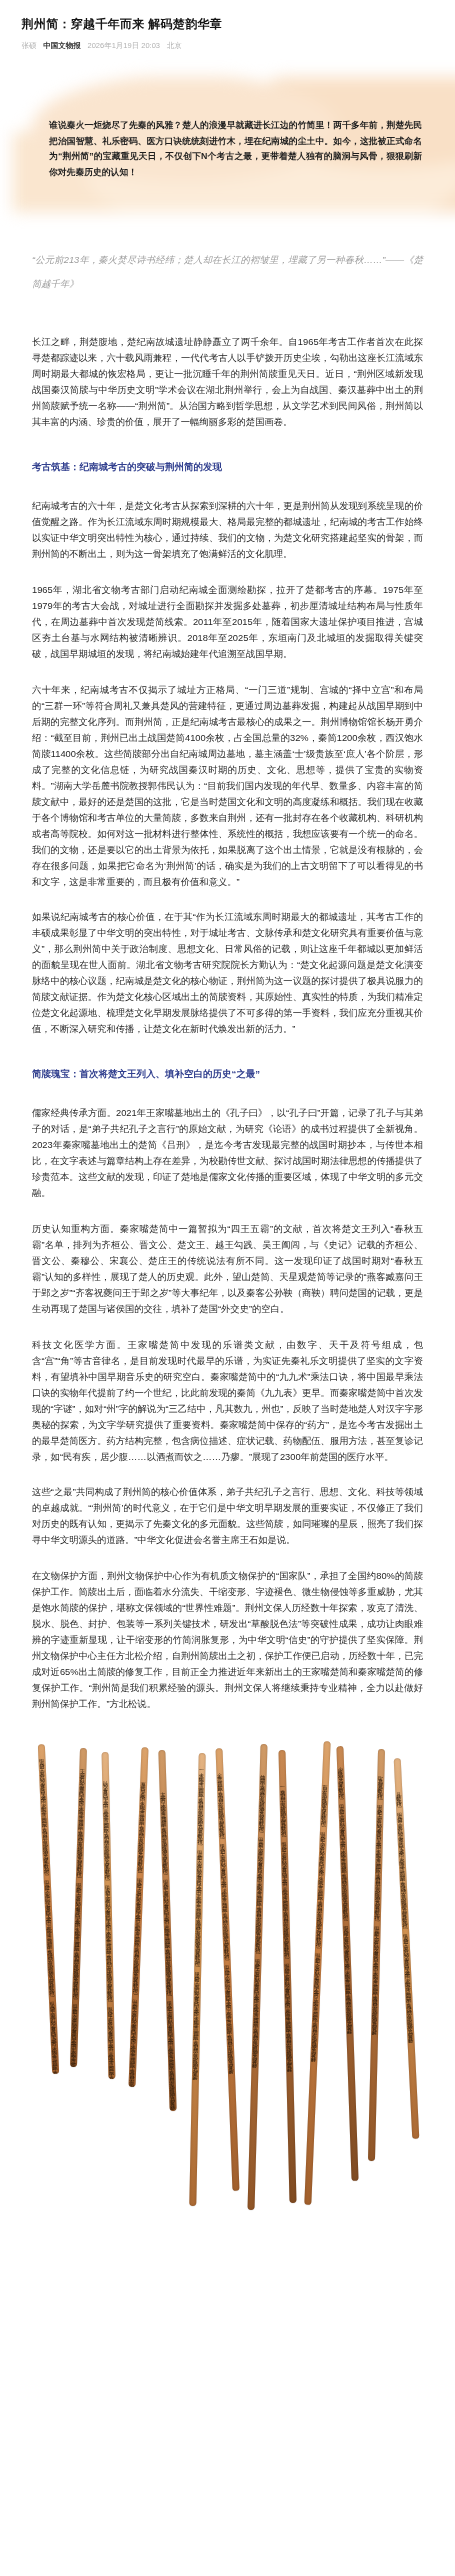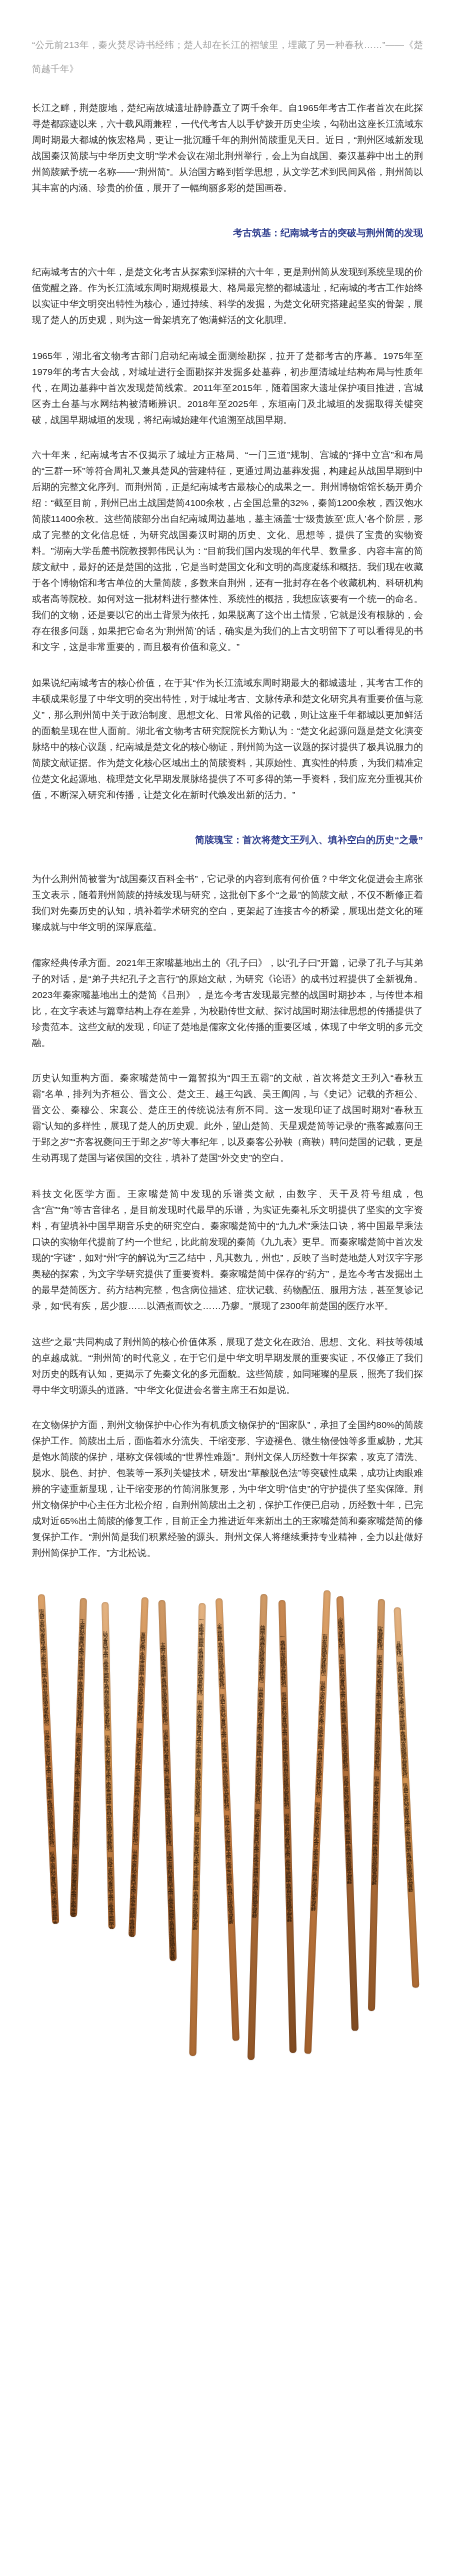--- a/index.html
+++ b/index.html
@@ -19,60 +19,72 @@
       radial-gradient(ellipse 222px 77px at 36% 38%, #fae5cf 0 68%, rgba(250,229,207,0) 70%),
       radial-gradient(ellipse 216px 77px at 78% 28%, #f9e0c6 0 68%, rgba(249,224,198,0) 70%),
       radial-gradient(ellipse 268px 88px at 55% 72%, #fcecd9 0 70%, rgba(252,236,217,0) 72%),
       radial-gradient(ellipse 170px 67px at 12% 72%, #fae6cf 0 68%, rgba(250,230,207,0) 70%),
       radial-gradient(ellipse 134px 57px at 95% 80%, #f8dfc5 0 66%, rgba(248,223,197,0) 70%);}
   .lead{position:relative;margin:0;padding:41px 33px 0 49px;font-size:8.8px;font-weight:600;
         line-height:15.5px;text-align:justify;color:#1f1f1f;}
 
   
   .content{padding:0 32px;}
-  .quote{margin:33px 0 19px;color:#9c9c9c;font-size:9.3px;line-height:24px;text-align:justify;}
+  .quote{margin:33px 0 38px;color:#9c9c9c;font-size:9.3px;line-height:24px;text-align:justify;font-style:italic;}
   .para{margin:0 0 19.6px;font-size:9.3px;line-height:16px;text-align:justify;color:#262626;}
-  .sec-heading{margin:30px 0 24px;font-size:9.5px;font-weight:700;color:#32408f;line-height:1.5;text-align:right;}
+  .sec-heading{margin:30px 0 24px;font-size:9.5px;font-weight:700;color:#32408f;line-height:1.5;}
 
   
   figure{margin:0;}
   .slips-fig{margin-top:23px;}
   .slips-row{height:495px;padding:0 45px;display:flex;justify-content:space-between;align-items:flex-start;}
   .slip{position:relative;width:6.7px;border-radius:3.6px;box-shadow:inset 0 0 2.1px rgba(60,25,0,.35), 0 0.5px 1px rgba(0,0,0,.12);overflow:hidden;}
   .slip .ink{display:block;writing-mode:vertical-rl;text-orientation:upright;
     font-family:"Liberation Serif","DejaVu Serif",serif;font-size:5.2px;line-height:6.7px;
     letter-spacing:2.1px;color:rgba(43,26,10,.88);width:6.7px;overflow:hidden;}
 </style>
 </head>
 <body>
 
 <div class="page">
 
+  <div class="header">
+    <h1 class="title">荆州简：穿越千年而来 解码楚韵华章</h1>
+    <div class="byline">
+      <span>张硕</span>
+      <span class="account">中国文物报</span>
+      <span>2026年1月19日 20:03</span>
+      <span>北京</span>
+    </div>
+  </div>
 
+  <div class="lead-wrap">
+    <div class="blob"></div>
+    <p class="lead">谁说秦火一炬烧尽了先秦的风雅？楚人的浪漫早就藏进长江边的竹简里！两千多年前，荆楚先民把治国智慧、礼乐密码、医方口诀统统刻进竹木，埋在纪南城的尘土中。如今，这批被正式命名为“荆州简”的宝藏重见天日，不仅创下N个考古之最，更带着楚人独有的脑洞与风骨，狠狠刷新你对先秦历史的认知！</p>
+  </div>
 
   <div class="content">
 
     <p class="quote">“公元前213年，秦火焚尽诗书经纬；楚人却在长江的褶皱里，埋藏了另一种春秋……”——《楚简越千年》</p>
 
     <p class="para">长江之畔，荆楚腹地，楚纪南故城遗址静静矗立了两千余年。自1965年考古工作者首次在此探寻楚都踪迹以来，六十载风雨兼程，一代代考古人以手铲拨开历史尘埃，勾勒出这座长江流域东周时期最大都城的恢宏格局，更让一批沉睡千年的荆州简牍重见天日。近日，“荆州区域新发现战国秦汉简牍与中华历史文明”学术会议在湖北荆州举行，会上为自战国、秦汉墓葬中出土的荆州简牍赋予统一名称——“荆州简”。从治国方略到哲学思想，从文学艺术到民间风俗，荆州简以其丰富的内涵、珍贵的价值，展开了一幅绚丽多彩的楚国画卷。</p>
 
     <h2 class="sec-heading">考古筑基：纪南城考古的突破与荆州简的发现</h2>
 
-    <p class="para">纪南城考古的六十年，是楚文化考古从探索到深耕的六十年，更是荆州简从发现到系统呈现的价值觉醒之路。作为长江流域东周时期规模最大、格局最完整的都城遗址，纪南城的考古工作始终以实证中华文明突出特性为核心，通过持续、科学的发掘，为楚文化研究搭建起坚实的骨架，展现了楚人的历史观，则为这一骨架填充了饱满鲜活的文化肌理。</p>
+    <p class="para">纪南城考古的六十年，是楚文化考古从探索到深耕的六十年，更是荆州简从发现到系统呈现的价值觉醒之路。作为长江流域东周时期规模最大、格局最完整的都城遗址，纪南城的考古工作始终以实证中华文明突出特性为核心，通过持续、我们的文物，为楚文化研究搭建起坚实的骨架，而荆州简的不断出土，则为这一骨架填充了饱满鲜活的文化肌理。</p>
     <p class="para">1965年，湖北省文物考古部门启动纪南城全面测绘勘探，拉开了楚都考古的序幕。1975年至1979年的考古大会战，对城址进行全面勘探并发掘多处墓葬，初步厘清城址结构布局与性质年代，在周边墓葬中首次发现楚简线索。2011年至2015年，随着国家大遗址保护项目推进，宫城区夯土台基与水网结构被清晰辨识。2018年至2025年，东垣南门及北城垣的发掘取得关键突破，战国早期城垣的发现，将纪南城始建年代追溯至战国早期。</p>
     <p class="para">六十年来，纪南城考古不仅揭示了城址方正格局、“一门三道”规制、宫城的“择中立宫”和布局的“三群一环”等符合周礼又兼具楚风的营建特征，更通过周边墓葬发掘，构建起从战国早期到中后期的完整文化序列。而荆州简，正是纪南城考古最核心的成果之一。荆州博物馆馆长杨开勇介绍：“截至目前，荆州已出土战国楚简4100余枚，占全国总量的32%，秦简1200余枚，西汉饱水简牍11400余枚。这些简牍部分出自纪南城周边墓地，墓主涵盖‘士’级贵族至‘庶人’各个阶层，形成了完整的文化信息链，为研究战国秦汉时期的历史、文化、思想等，提供了宝贵的实物资料。”湖南大学岳麓书院教授郭伟民认为：“目前我们国内发现的年代早、数量多、内容丰富的简牍文献中，最好的还是楚国的这批，它是当时楚国文化和文明的高度凝练和概括。我们现在收藏于各个博物馆和考古单位的大量简牍，多数来自荆州，还有一批封存在各个收藏机构、科研机构或者高等院校。如何对这一批材料进行整体性、系统性的概括，我想应该要有一个统一的命名。我们的文物，还是要以它的出土背景为依托，如果脱离了这个出土情景，它就是没有根脉的，会存在很多问题，如果把它命名为‘荆州简’的话，确实是为我们的上古文明留下了可以看得见的书和文字，这是非常重要的，而且极有价值和意义。”</p>
     <p class="para">如果说纪南城考古的核心价值，在于其“作为长江流域东周时期最大的都城遗址，其考古工作的丰硕成果彰显了中华文明的突出特性，对于城址考古、文脉传承和楚文化研究具有重要价值与意义”，那么荆州简中关于政治制度、思想文化、日常风俗的记载，则让这座千年都城以更加鲜活的面貌呈现在世人面前。湖北省文物考古研究院院长方勤认为：“楚文化起源问题是楚文化演变脉络中的核心议题，纪南城是楚文化的核心物证，荆州简为这一议题的探讨提供了极具说服力的简牍文献证据。作为楚文化核心区域出土的简牍资料，其原始性、真实性的特质，为我们精准定位楚文化起源地、梳理楚文化早期发展脉络提供了不可多得的第一手资料，我们应充分重视其价值，不断深入研究和传播，让楚文化在新时代焕发出新的活力。”</p>
 
     <h2 class="sec-heading">简牍瑰宝：首次将楚文王列入、填补空白的历史“之最”</h2>
 
-    <p class="para">为什么荆州简被誉为“战国秦汉百科全书”，它记录的内容到底有何价值？中华文化促进会主席张玉文表示，随着荆州简牍的持续发现与研究，这批创下多个“之最”的简牍文献，不仅不断修正着我们对先秦历史的认知，填补着学术研究的空白，更架起了连接古今的桥梁，展现出楚文化的璀璨成就与中华文明的深厚底蕴。</p>
     <p class="para">儒家经典传承方面。2021年王家嘴墓地出土的《孔子曰》，以“孔子曰”开篇，记录了孔子与其弟子的对话，是“弟子共纪孔子之言行”的原始文献，为研究《论语》的成书过程提供了全新视角。2023年秦家嘴墓地出土的楚简《吕刑》，是迄今考古发现最完整的战国时期抄本，与传世本相比，在文字表述与篇章结构上存在差异，为校勘传世文献、探讨战国时期法律思想的传播提供了珍贵范本。这些文献的发现，印证了楚地是儒家文化传播的重要区域，体现了中华文明的多元交融。</p>
     <p class="para">历史认知重构方面。秦家嘴楚简中一篇暂拟为“四王五霸”的文献，首次将楚文王列入“春秋五霸”名单，排列为齐桓公、晋文公、楚文王、越王勾践、吴王阖闾，与《史记》记载的齐桓公、晋文公、秦穆公、宋襄公、楚庄王的传统说法有所不同。这一发现印证了战国时期对“春秋五霸”认知的多样性，展现了楚人的历史观。此外，望山楚简、天星观楚简等记录的“燕客臧嘉问王于郢之岁”“齐客祝夔问王于郢之岁”等大事纪年，以及秦客公孙鞅（商鞅）聘问楚国的记载，更是生动再现了楚国与诸侯国的交往，填补了楚国“外交史”的空白。</p>
     <p class="para">科技文化医学方面。王家嘴楚简中发现的乐谱类文献，由数字、天干及符号组成，包含“宫”“角”等古音律名，是目前发现时代最早的乐谱，为实证先秦礼乐文明提供了坚实的文字资料，有望填补中国早期音乐史的研究空白。秦家嘴楚简中的“九九术”乘法口诀，将中国最早乘法口诀的实物年代提前了约一个世纪，比此前发现的秦简《九九表》更早。而秦家嘴楚简中首次发现的“字谜”，如对“州”字的解说为“三乙结中，凡其数九，州也”，反映了当时楚地楚人对汉字字形奥秘的探索，为文字学研究提供了重要资料。秦家嘴楚简中保存的“药方”，是迄今考古发掘出土的最早楚简医方。药方结构完整，包含病位描述、症状记载、药物配伍、服用方法，甚至复诊记录，如“民有疾，居少腹……以酒煮而饮之……乃瘳。”展现了2300年前楚国的医疗水平。</p>
-    <p class="para">这些“之最”共同构成了荆州简的核心价值体系，展现了楚文化在政治、思想、文化、科技等领域的卓越成就。“‘荆州简’的时代意义，在于它们是中华文明早期发展的重要实证，不仅修正了我们对历史的既有认知，更揭示了先秦文化的多元面貌。这些简牍，如同璀璨的星辰，照亮了我们探寻中华文明源头的道路。”中华文化促进会名誉主席王石如是说。</p>
+    <p class="para">这些“之最”共同构成了荆州简的核心价值体系，弟子共纪孔子之言行、思想、文化、科技等领域的卓越成就。“‘荆州简’的时代意义，在于它们是中华文明早期发展的重要实证，不仅修正了我们对历史的既有认知，更揭示了先秦文化的多元面貌。这些简牍，如同璀璨的星辰，照亮了我们探寻中华文明源头的道路。”中华文化促进会名誉主席王石如是说。</p>
 
 
     <p class="para">在文物保护方面，荆州文物保护中心作为有机质文物保护的“国家队”，承担了全国约80%的简牍保护工作。简牍出土后，面临着水分流失、干缩变形、字迹褪色、微生物侵蚀等多重威胁，尤其是饱水简牍的保护，堪称文保领域的“世界性难题”。荆州文保人历经数十年探索，攻克了清洗、脱水、脱色、封护、包装等一系列关键技术，研发出“草酸脱色法”等突破性成果，成功让肉眼难辨的字迹重新显现，让干缩变形的竹简润胀复形，为中华文明“信史”的守护提供了坚实保障。荆州文物保护中心主任方北松介绍，自荆州简牍出土之初，保护工作便已启动，历经数十年，已完成对近65%出土简牍的修复工作，目前正全力推进近年来新出土的王家嘴楚简和秦家嘴楚简的修复保护工作。“荆州简是我们积累经验的源头。荆州文保人将继续秉持专业精神，全力以赴做好荆州简保护工作。”方北松说。</p>
   </div>
 
   <figure class="slips-fig">
     <div class="slips-row" id="slips-row">
         <div class="slip" style="height: 330px; margin-top: 9.3px; transform: rotate(-2.5deg); background: linear-gradient(rgb(219, 163, 107), rgb(199, 127, 67) 45%, rgb(161, 96, 45));">
           <span class="ink" style="padding-top: 10.3px;">甲戌之日王命左尹以郢之岁享月己酉大夫受田一夫半畮金十益二益四戠牛一乘马贝百朋有疾少腹以酒饮之乃瘳凡其数九州也 甲戌之日王命左尹以郢之岁享月己酉大夫受田一夫半畮金十益二益四戠牛一乘马贝百朋有疾少腹以酒饮之乃瘳凡其数九州也 甲戌之日王命左尹以郢之岁享月己酉大夫受田一夫半畮金十益二益四戠牛一乘马贝百朋有疾少腹以酒饮之乃瘳凡其数九州也</span>
         </div>

